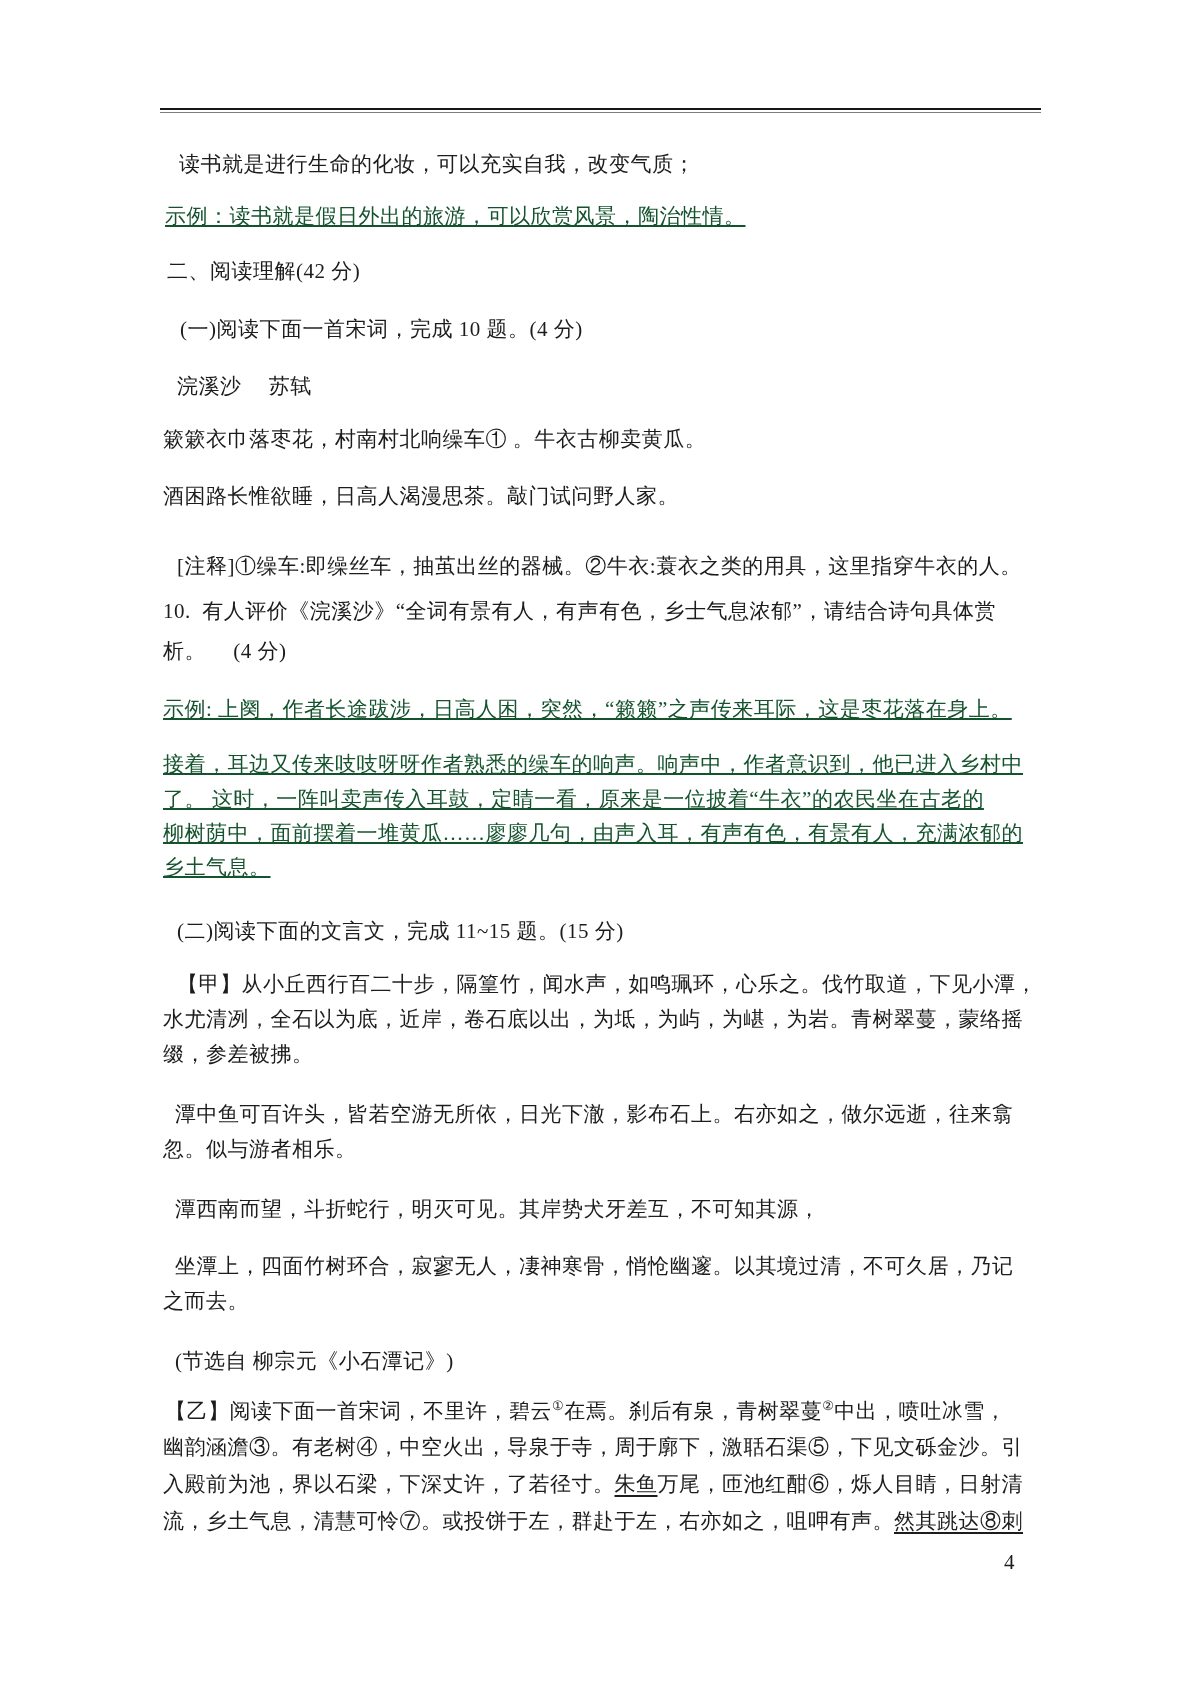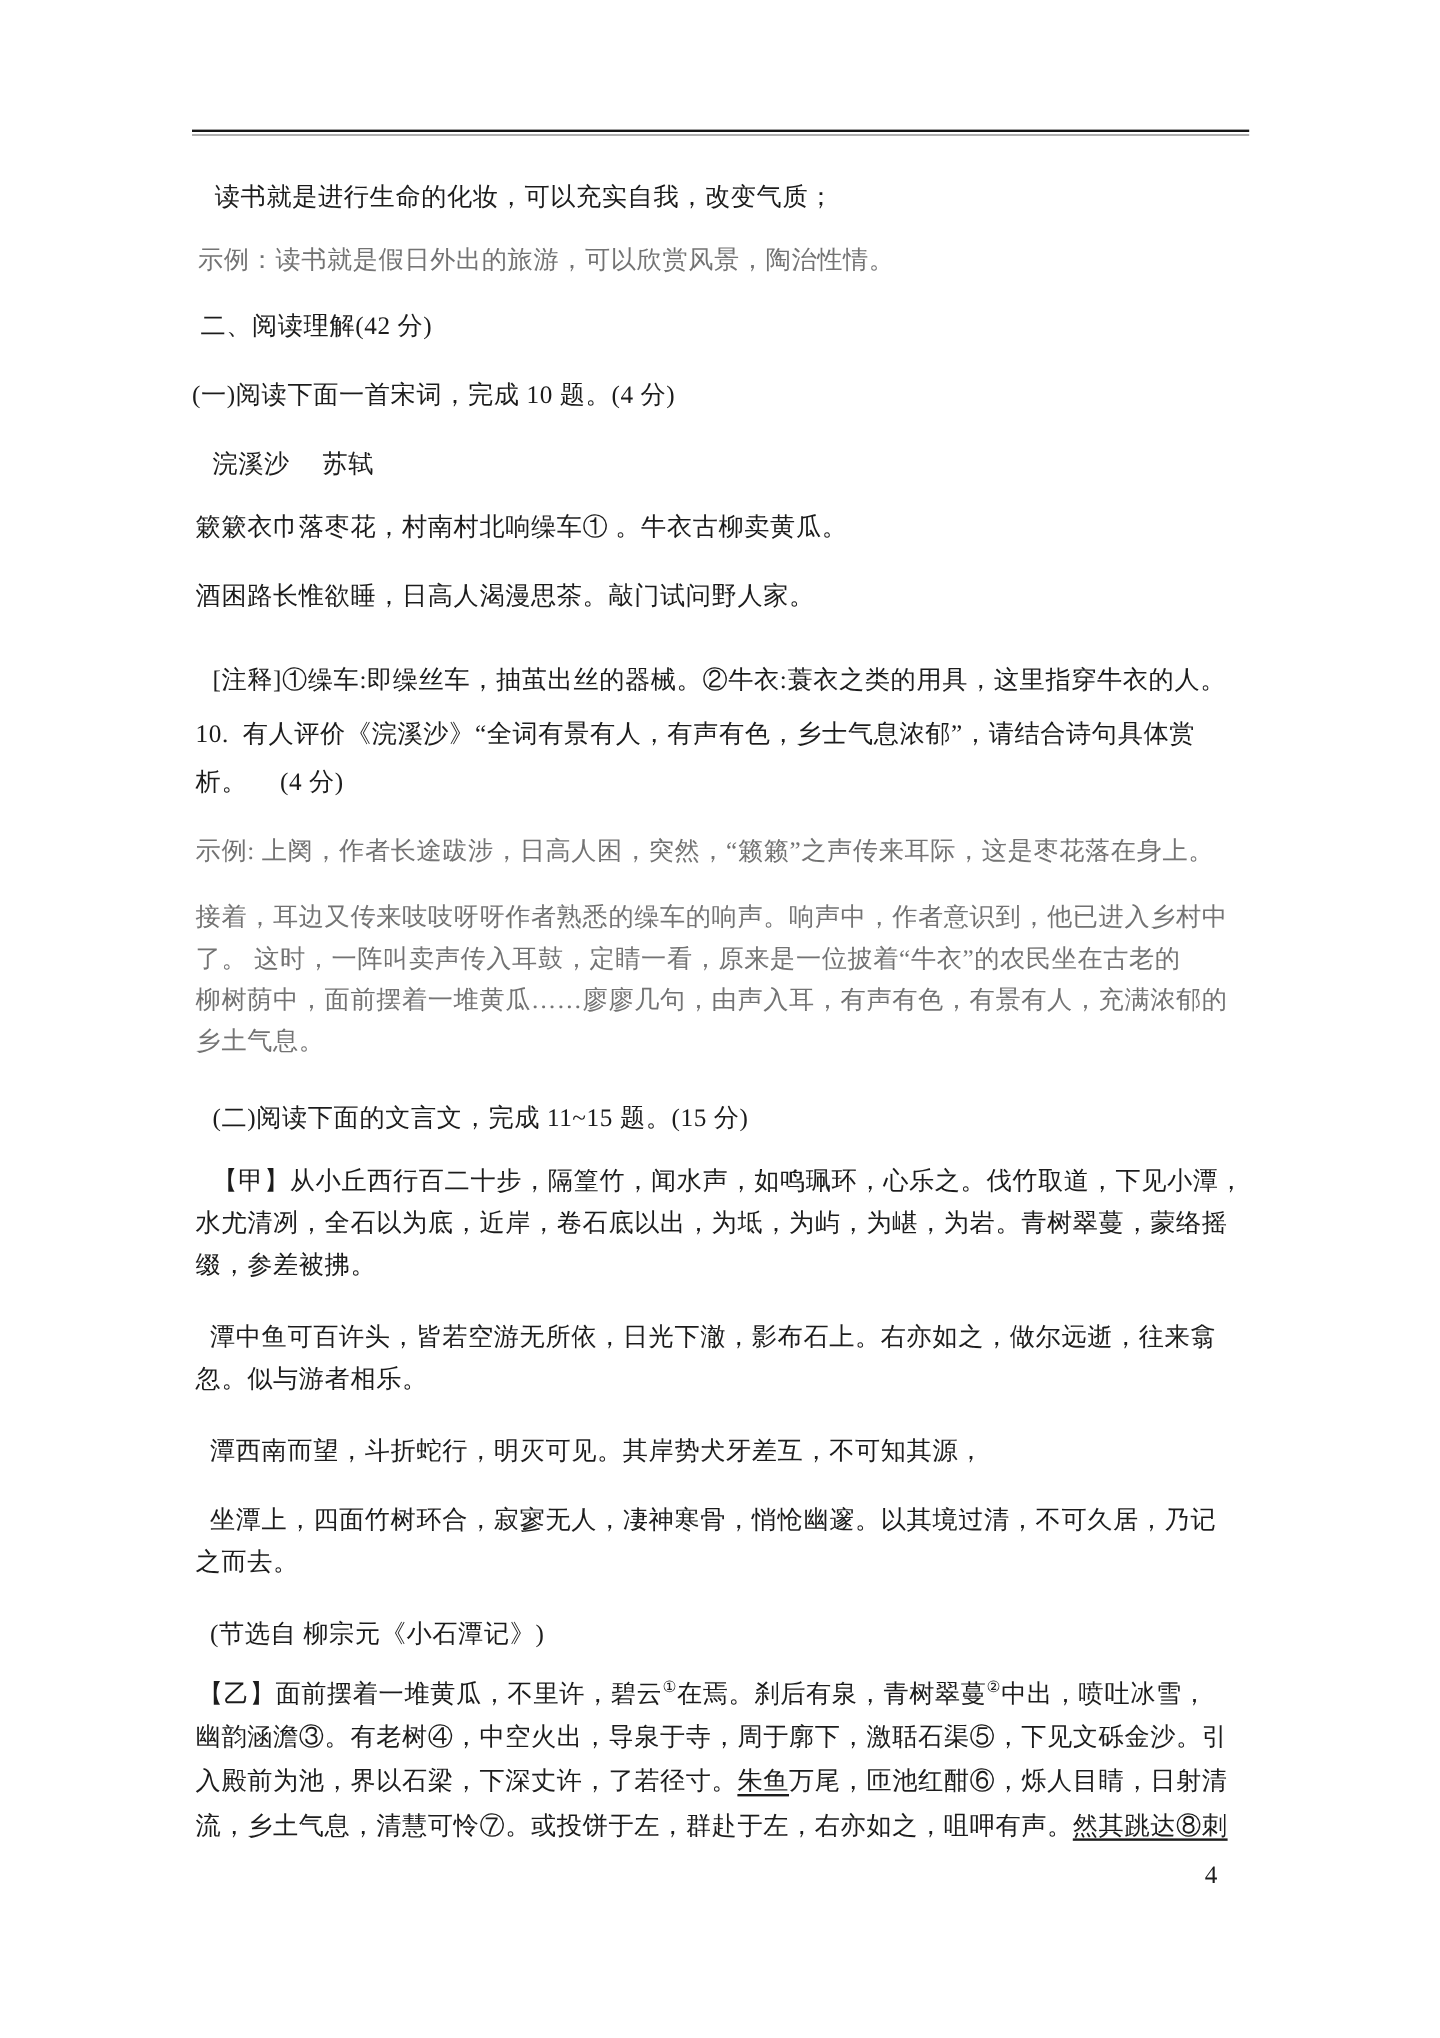--- a/index.html
+++ b/index.html
@@ -32,21 +32,21 @@
     margin-top: 2px;
   }
   .line {
     position: absolute;
     font-size: 21px;
     line-height: 27px;
     letter-spacing: 0.5px;
     white-space: pre;
     color: #1c1c1c;
   }
-  .line.blue { color: #737373; }
+  .line.blue { color: #14532d; text-decoration: underline; }
   .sup {
     font-size: 13px;
     vertical-align: super;
     line-height: 0;
   }
   .u {
     text-decoration: underline;
     text-underline-offset: 4px;
   }
   .page-number {
@@ -60,21 +60,21 @@
 </style>
 </head>
 <body>
 
 <div class="page">
   <div class="header-rule"></div>
   <div>
       <div class="line" style="top: 151px; left: 179px;"><span>读书就是进行生命的化妆，可以充实自我，改变气质；</span></div>
       <div class="line blue" style="top: 203px; left: 165px;"><span>示例：读书就是假日外出的旅游，可以欣赏风景，陶治性情。</span></div>
       <div class="line" style="top: 258px; left: 167px;"><span>二、阅读理解(42 分)</span></div>
-      <div class="line" style="top: 316px; left: 160px;"><span>(一)阅读下面一首宋词，完成 10 题。(4 分)</span></div>
+      <div class="line" style="top: 316px; left: 180px;"><span>(一)阅读下面一首宋词，完成 10 题。(4 分)</span></div>
       <div class="line" style="top: 373px; left: 177px;"><span>浣溪沙　 苏轼</span></div>
       <div class="line" style="top: 426px; left: 163px;"><span>簌簌衣巾落枣花，村南村北响缲车① 。牛衣古柳卖黄瓜。</span></div>
       <div class="line" style="top: 483px; left: 163px;"><span>酒困路长惟欲睡，日高人渴漫思茶。敲门试问野人家。</span></div>
       <div class="line" style="top: 541px; left: 177px; margin-top: 12px;"><span>[注释]①缲车:即缲丝车，抽茧出丝的器械。②牛衣:蓑衣之类的用具，这里指穿牛衣的人。</span></div>
       <div class="line" style="top: 598px; left: 163px;"><span>10.  有人评价《浣溪沙》“全词有景有人，有声有色，乡士气息浓郁”，请结合诗句具体赏</span></div>
       <div class="line" style="top: 638px; left: 163px;"><span>析。　 (4 分)</span></div>
       <div class="line blue" style="top: 696px; left: 163px;"><span>示例: 上阕，作者长途跋涉，日高人困，突然，“籁籁”之声传来耳际，这是枣花落在身上。</span></div>
       <div class="line blue" style="top: 751px; left: 163px;"><span>接着，耳边又传来吱吱呀呀作者熟悉的缲车的响声。响声中，作者意识到，他已进入乡村中</span></div>
       <div class="line blue" style="top: 786px; left: 163px;"><span>了。 这时，一阵叫卖声传入耳鼓，定睛一看，原来是一位披着“牛衣”的农民坐在古老的</span></div>
       <div class="line blue" style="top: 820px; left: 163px;"><span>柳树荫中，面前摆着一堆黄瓜……廖廖几句，由声入耳，有声有色，有景有人，充满浓郁的</span></div>
@@ -82,19 +82,19 @@
       <div class="line" style="top: 918px; left: 177px;"><span>(二)阅读下面的文言文，完成 11~15 题。(15 分)</span></div>
       <div class="line" style="top: 971px; left: 177px;"><span>【甲】从小丘西行百二十步，隔篁竹，闻水声，如鸣珮环，心乐之。伐竹取道，下见小潭，</span></div>
       <div class="line" style="top: 1006px; left: 163px;"><span>水尤清冽，全石以为底，近岸，卷石底以出，为坻，为屿，为嵁，为岩。青树翠蔓，蒙络摇</span></div>
       <div class="line" style="top: 1041px; left: 163px;"><span>缀，参差被拂。</span></div>
       <div class="line" style="top: 1101px; left: 175px;"><span>潭中鱼可百许头，皆若空游无所依，日光下澈，影布石上。右亦如之，做尔远逝，往来翕</span></div>
       <div class="line" style="top: 1136px; left: 163px;"><span>忽。似与游者相乐。</span></div>
       <div class="line" style="top: 1196px; left: 175px;"><span>潭西南而望，斗折蛇行，明灭可见。其岸势犬牙差互，不可知其源，</span></div>
       <div class="line" style="top: 1253px; left: 175px;"><span>坐潭上，四面竹树环合，寂寥无人，凄神寒骨，悄怆幽邃。以其境过清，不可久居，乃记</span></div>
       <div class="line" style="top: 1288px; left: 163px;"><span>之而去。</span></div>
       <div class="line" style="top: 1348px; left: 175px;"><span>(节选自 柳宗元《小石潭记》)</span></div>
-      <div class="line" style="top: 1398px; left: 165px;"><span>【乙】面前摆着一堆黄瓜，不里许，碧云</span><span class="sup">①</span><span>在焉。刹后有泉，青树翠蔓</span><span class="sup">②</span><span>中出，喷吐冰雪，</span></div>
+      <div class="line" style="top: 1398px; left: 165px;"><span>【乙】阅读下面一首宋词，不里许，碧云</span><span class="sup">①</span><span>在焉。刹后有泉，青树翠蔓</span><span class="sup">②</span><span>中出，喷吐冰雪，</span></div>
       <div class="line" style="top: 1434px; left: 163px;"><span>幽韵涵澹③。有老树④，中空火出，导泉于寺，周于廓下，激聒石渠⑤，下见文砾金沙。引</span></div>
       <div class="line" style="top: 1471px; left: 163px;"><span>入殿前为池，界以石梁，下深丈许，了若径寸。</span><span class="u">朱鱼</span><span>万尾，匝池红酣⑥，烁人目睛，日射清</span></div>
       <div class="line" style="top: 1508px; left: 163px;"><span>流，乡土气息，清慧可怜⑦。或投饼于左，群赴于左，右亦如之，咀呷有声。</span><span class="u">然其跳达⑧刺</span></div>
     </div>
   <div class="page-number">4</div>
 </div>
 
 </body></html>

